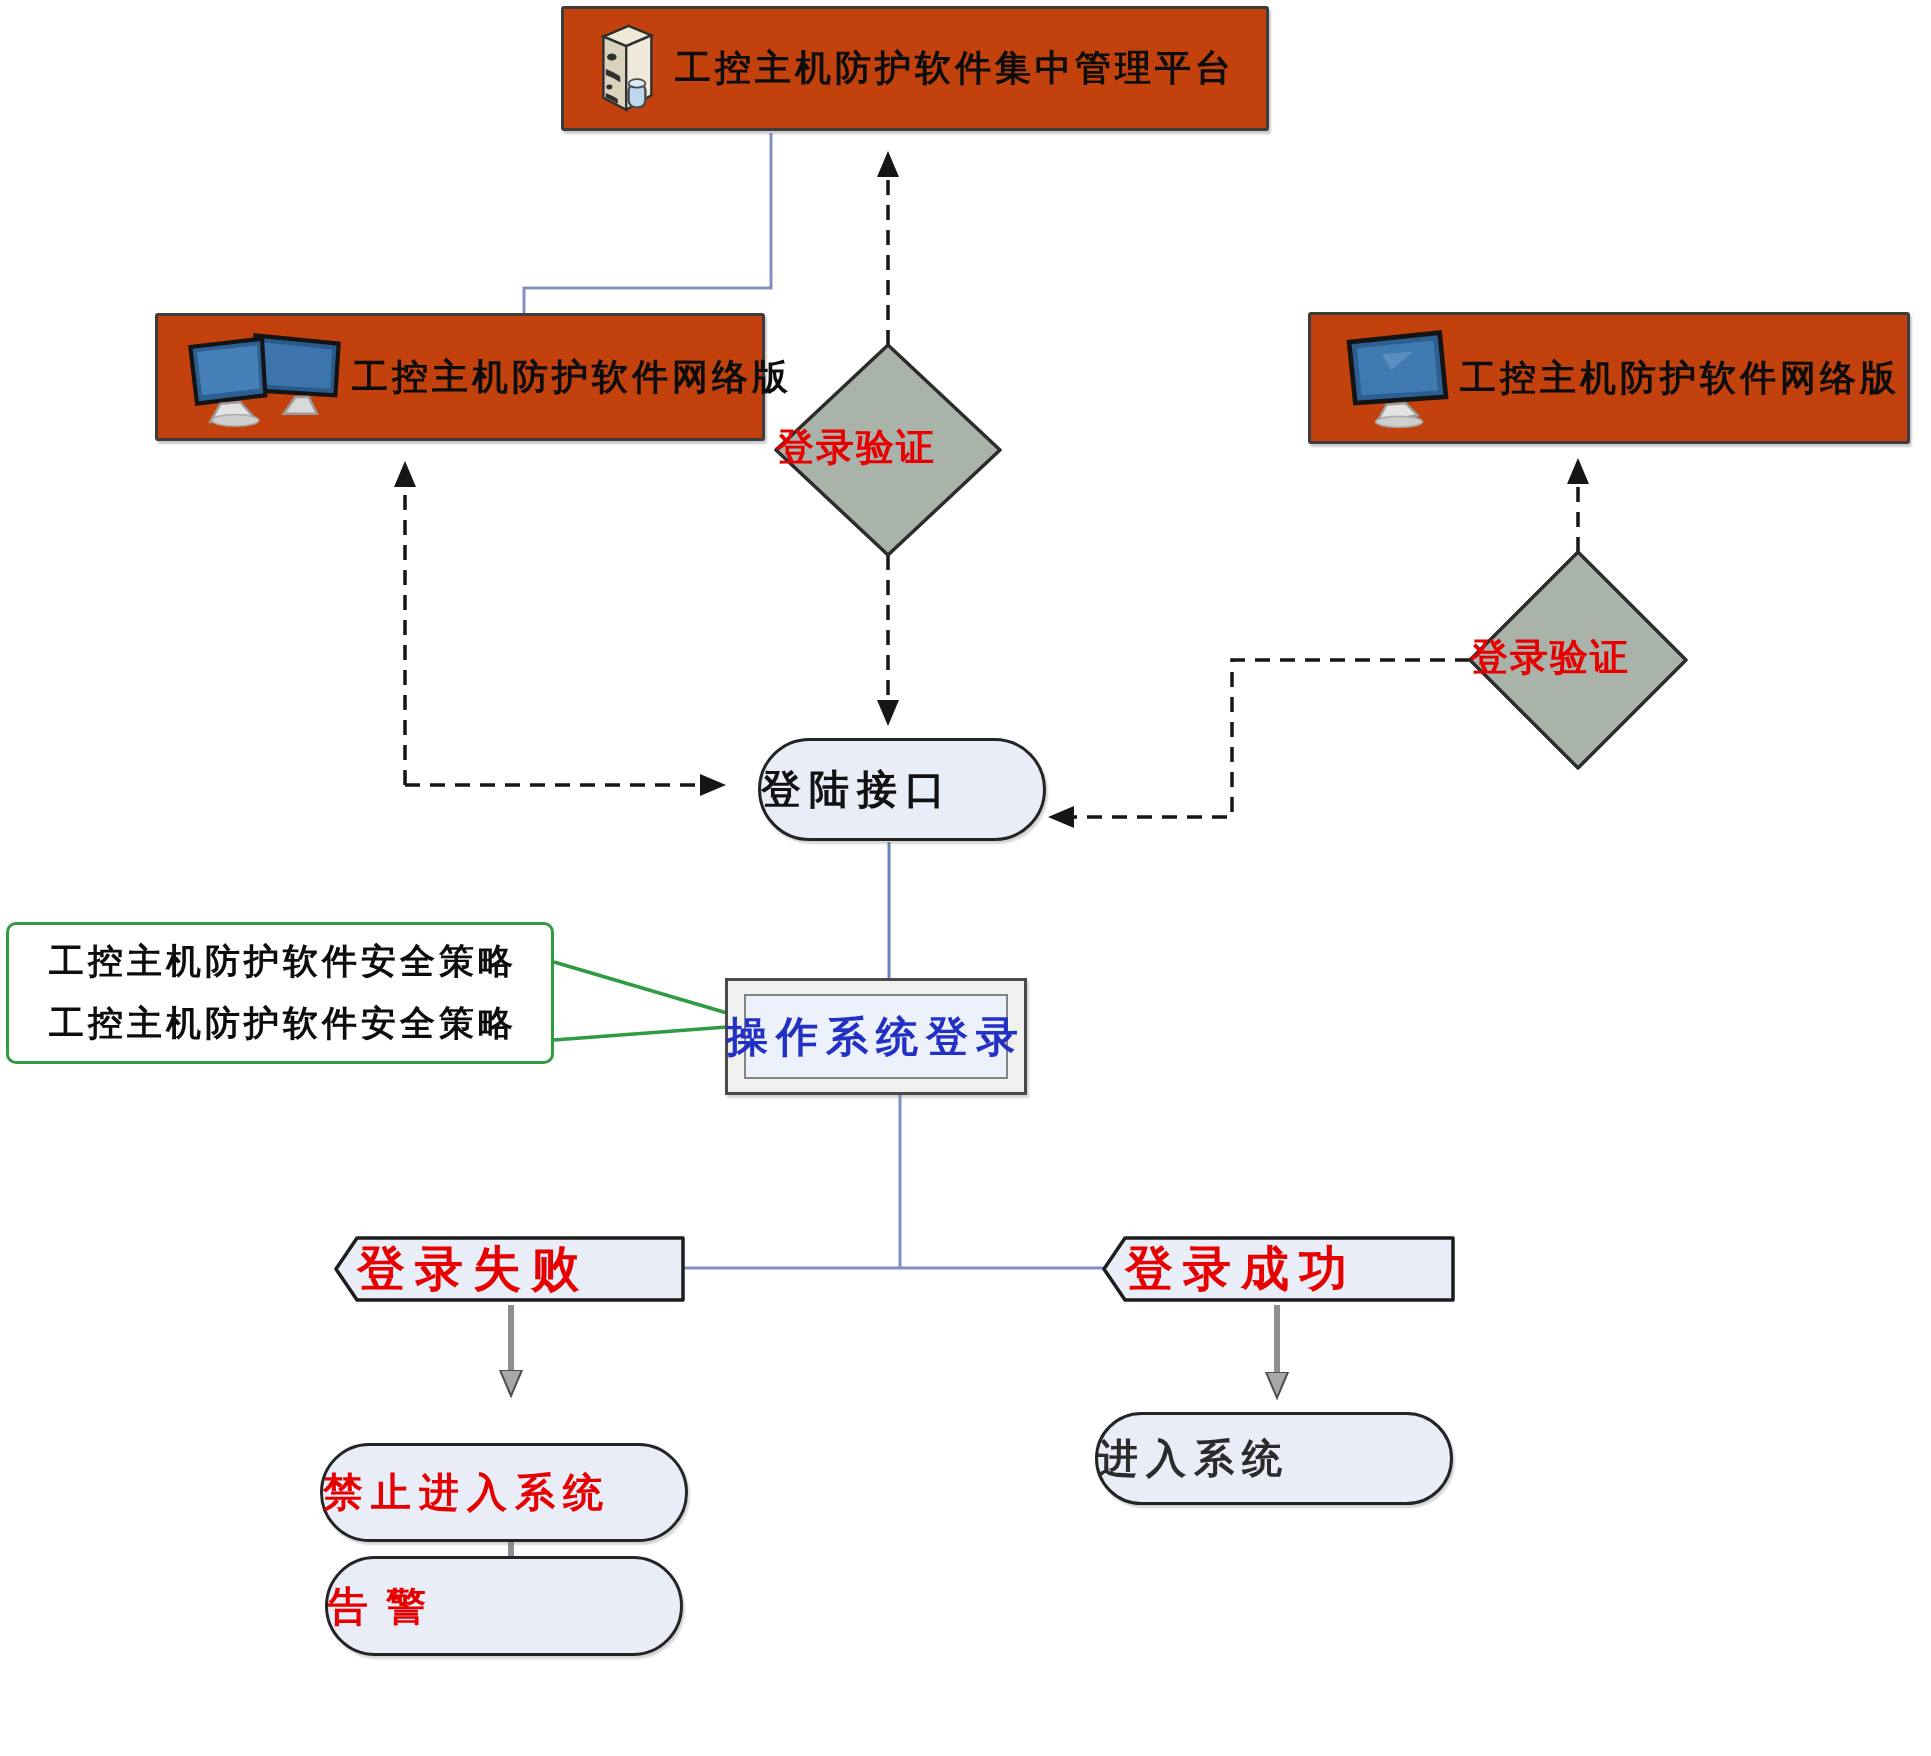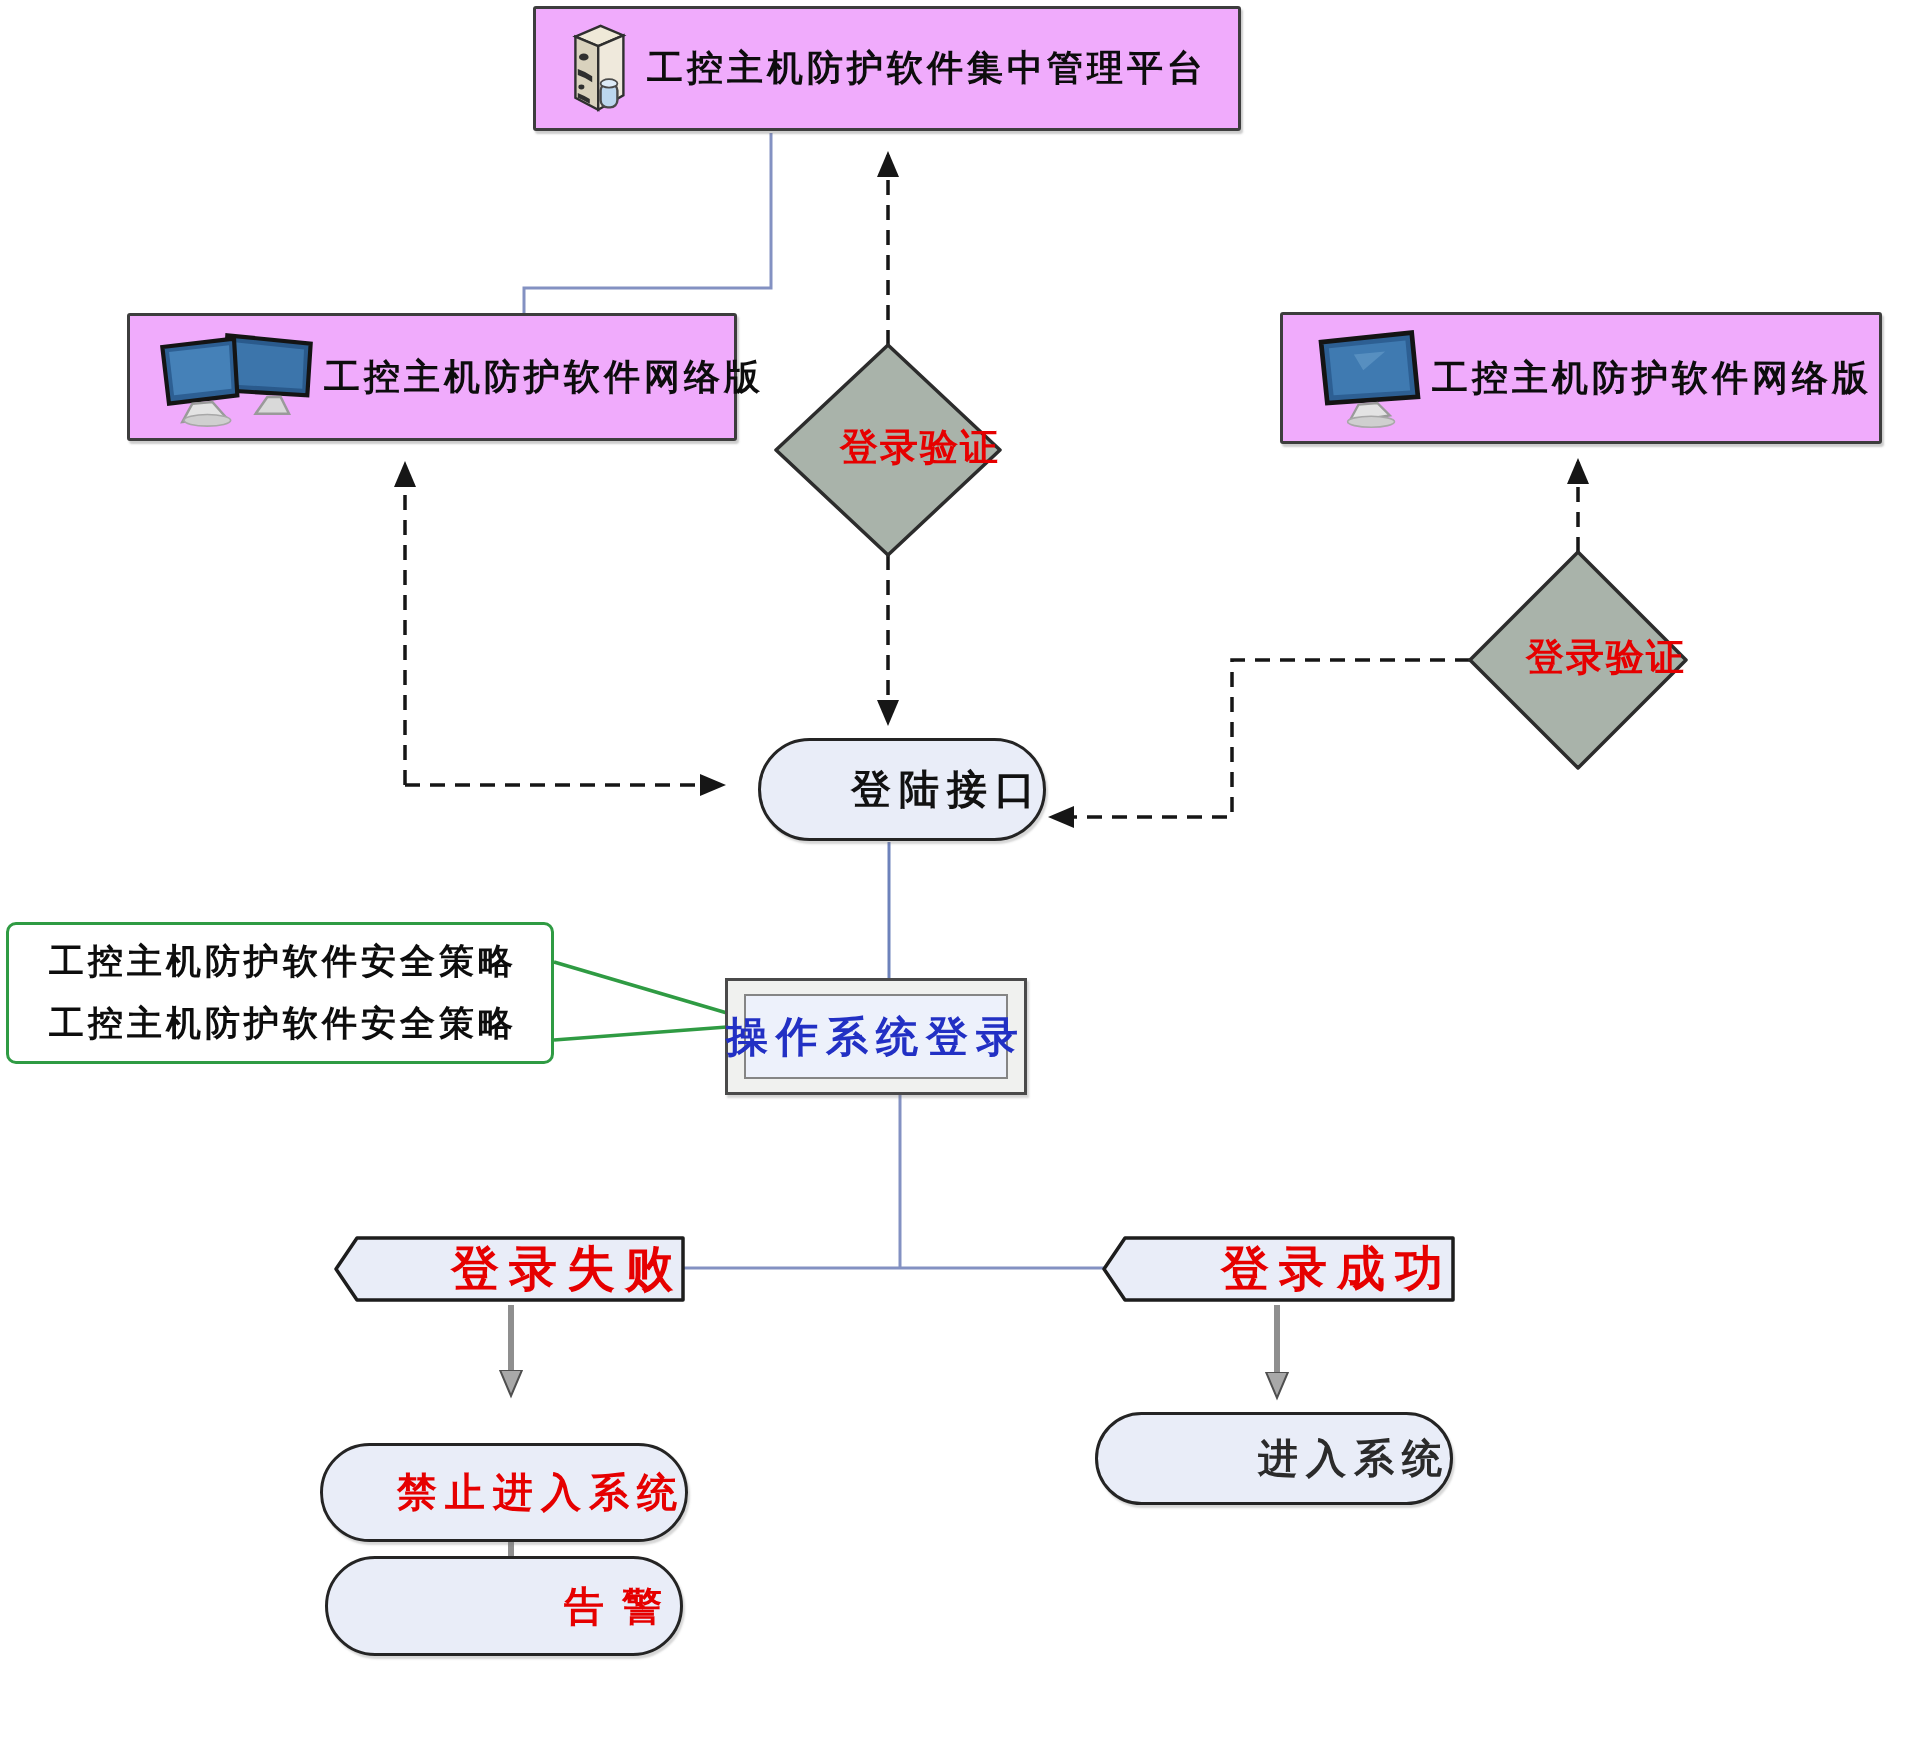--- a/index.html
+++ b/index.html
@@ -6,29 +6,30 @@
   .canvas{
     position:relative;
     width:1931px;height:1756px;
     background:#ffffff;
     font-family:"Liberation Serif","DejaVu Serif",serif;
     overflow:hidden;
   }
   .wires{position:absolute;left:0;top:0;z-index:1;}
   .node{
     position:absolute;box-sizing:border-box;z-index:2;
-    display:flex;align-items:center;justify-content:flex-end;
+    display:flex;align-items:center;justify-content:flex-start;
   }
   .sysbox{
-    background:#f0abfc;
+    background:#c2410c;
     border:3px solid #3d3d3d;
     border-radius:3px;
     box-shadow:2px 3px 2px rgba(110,110,110,.35);
     justify-content:flex-start;
     padding-left:24px;
+    margin-left:28px;
   }
   .sysbox .label{
     flex:1;text-align:center;
     font-weight:bold;font-size:36px;color:#0d0d0d;letter-spacing:4px;
     padding-right:18px;white-space:nowrap;
   }
   .icon-wrap{display:flex;align-items:center;justify-content:center;}
   .stadium{
     background:#e9edf8;
     border:3.5px solid #242424;

